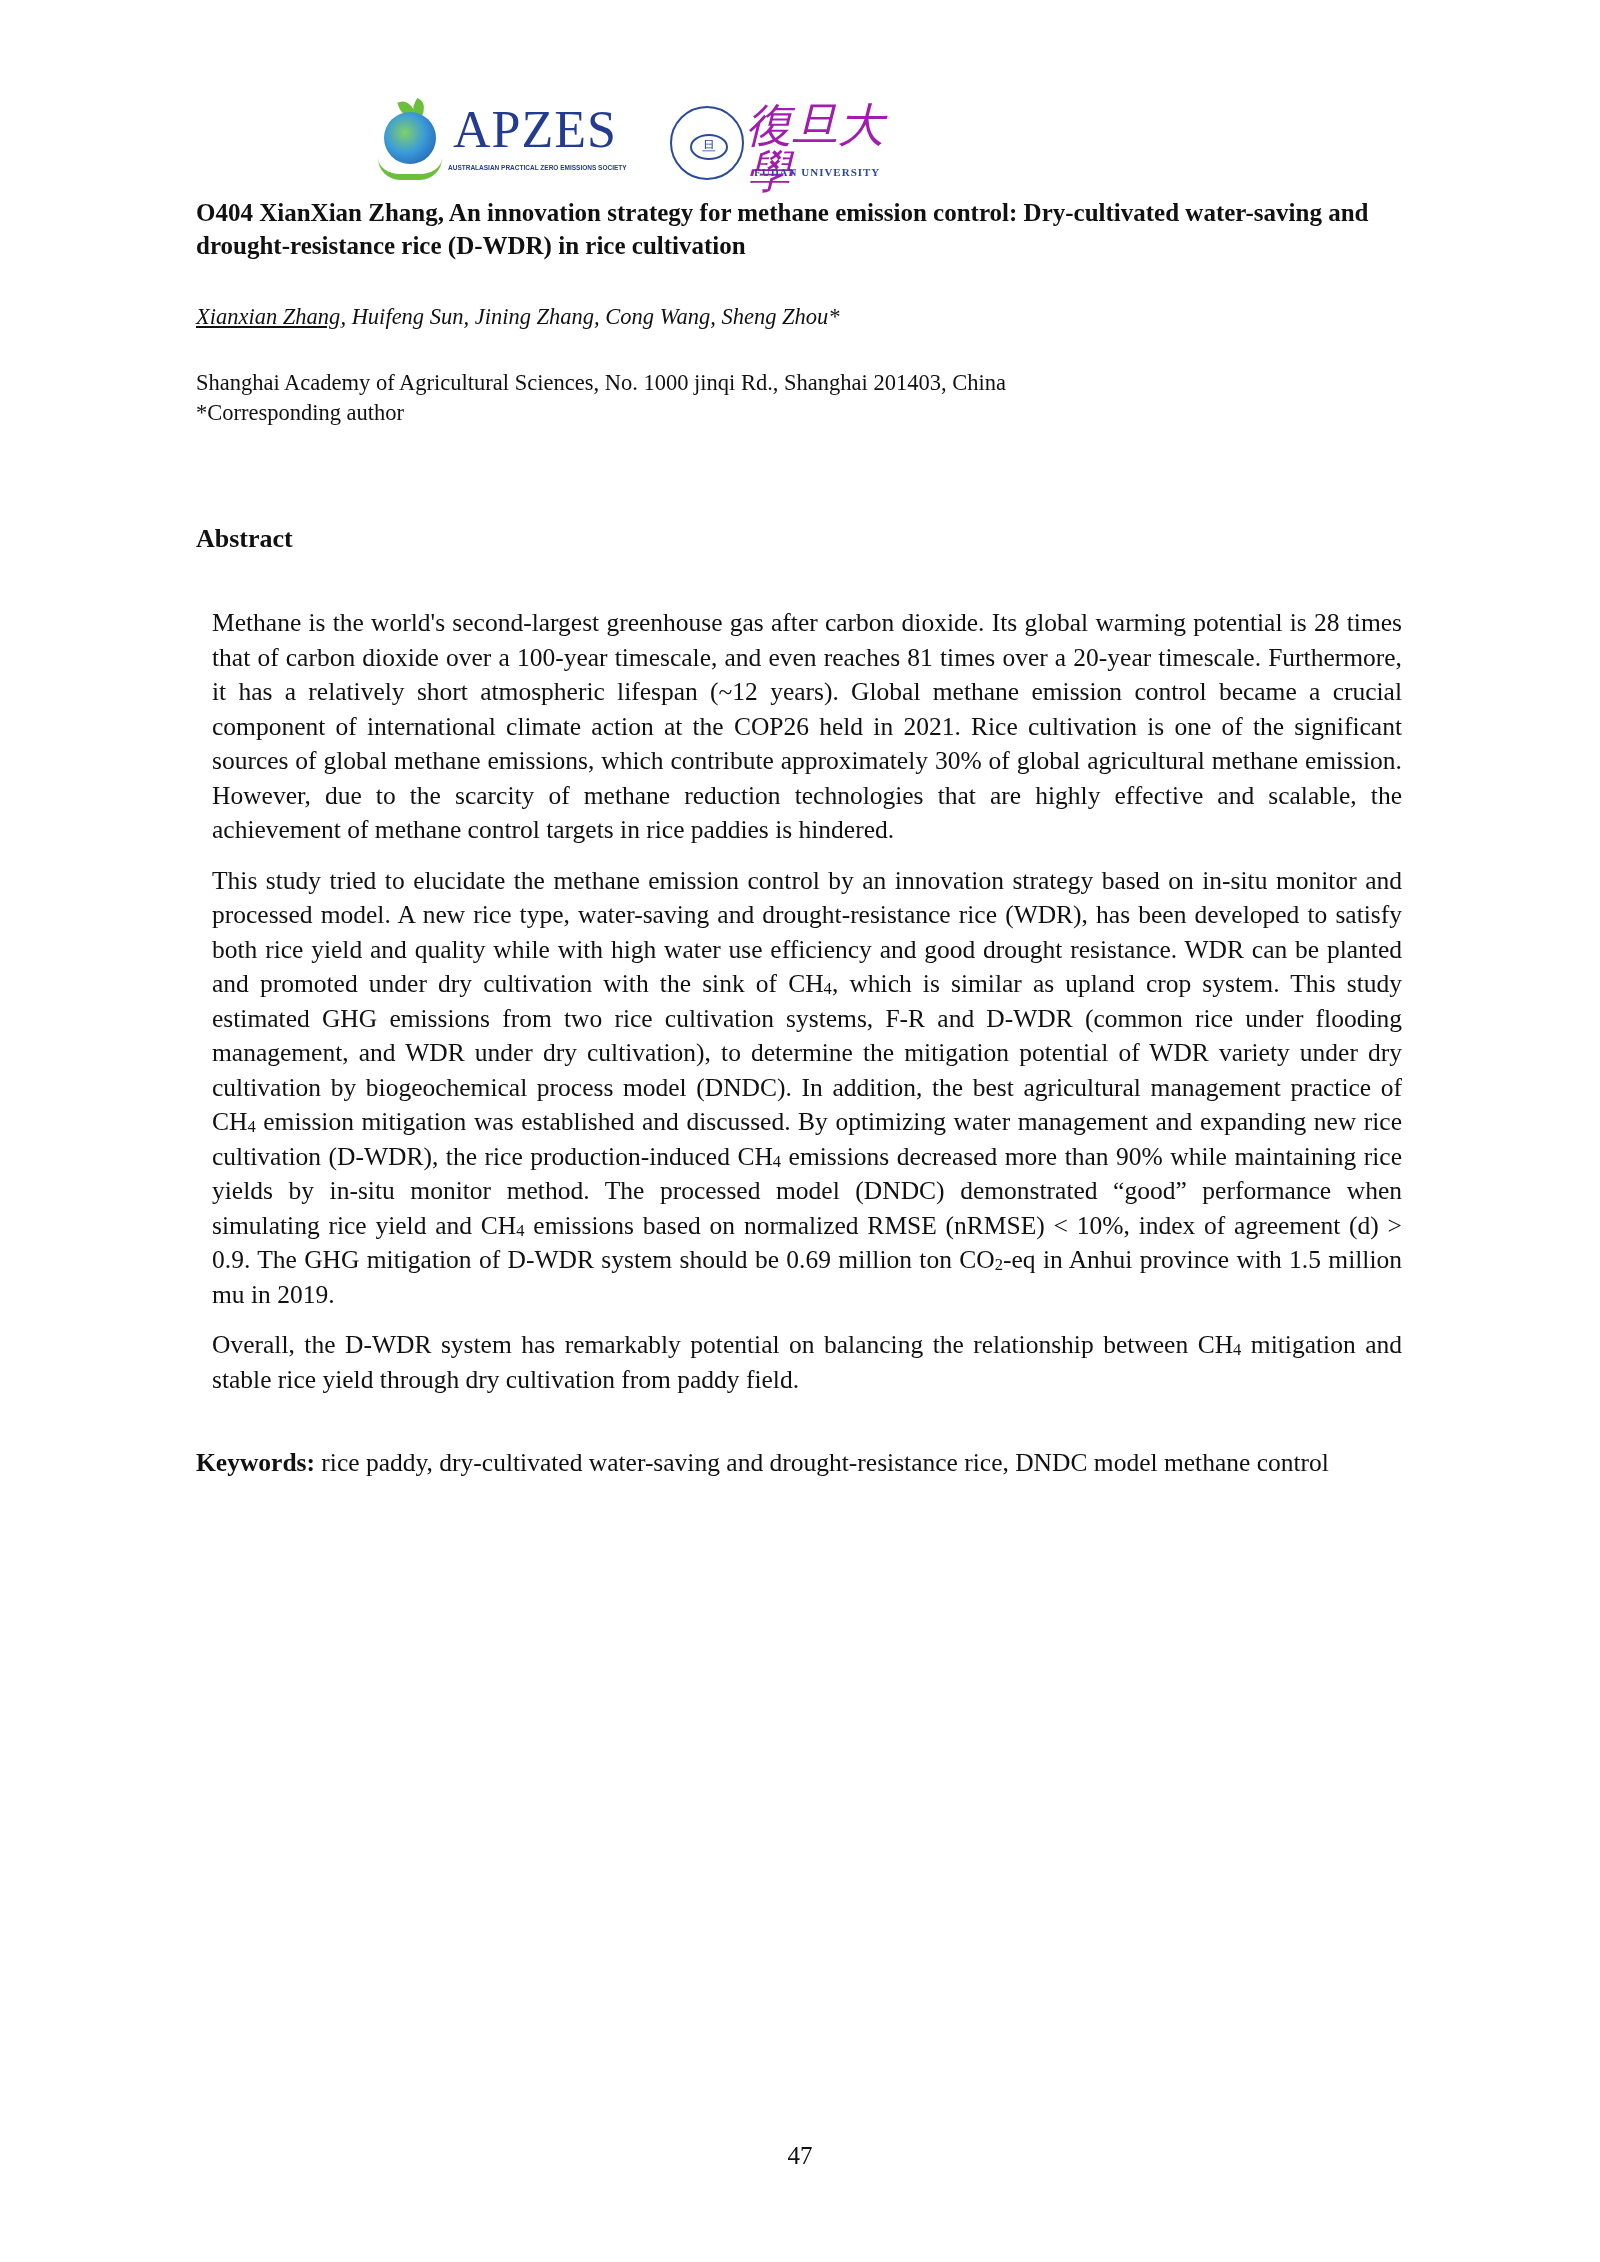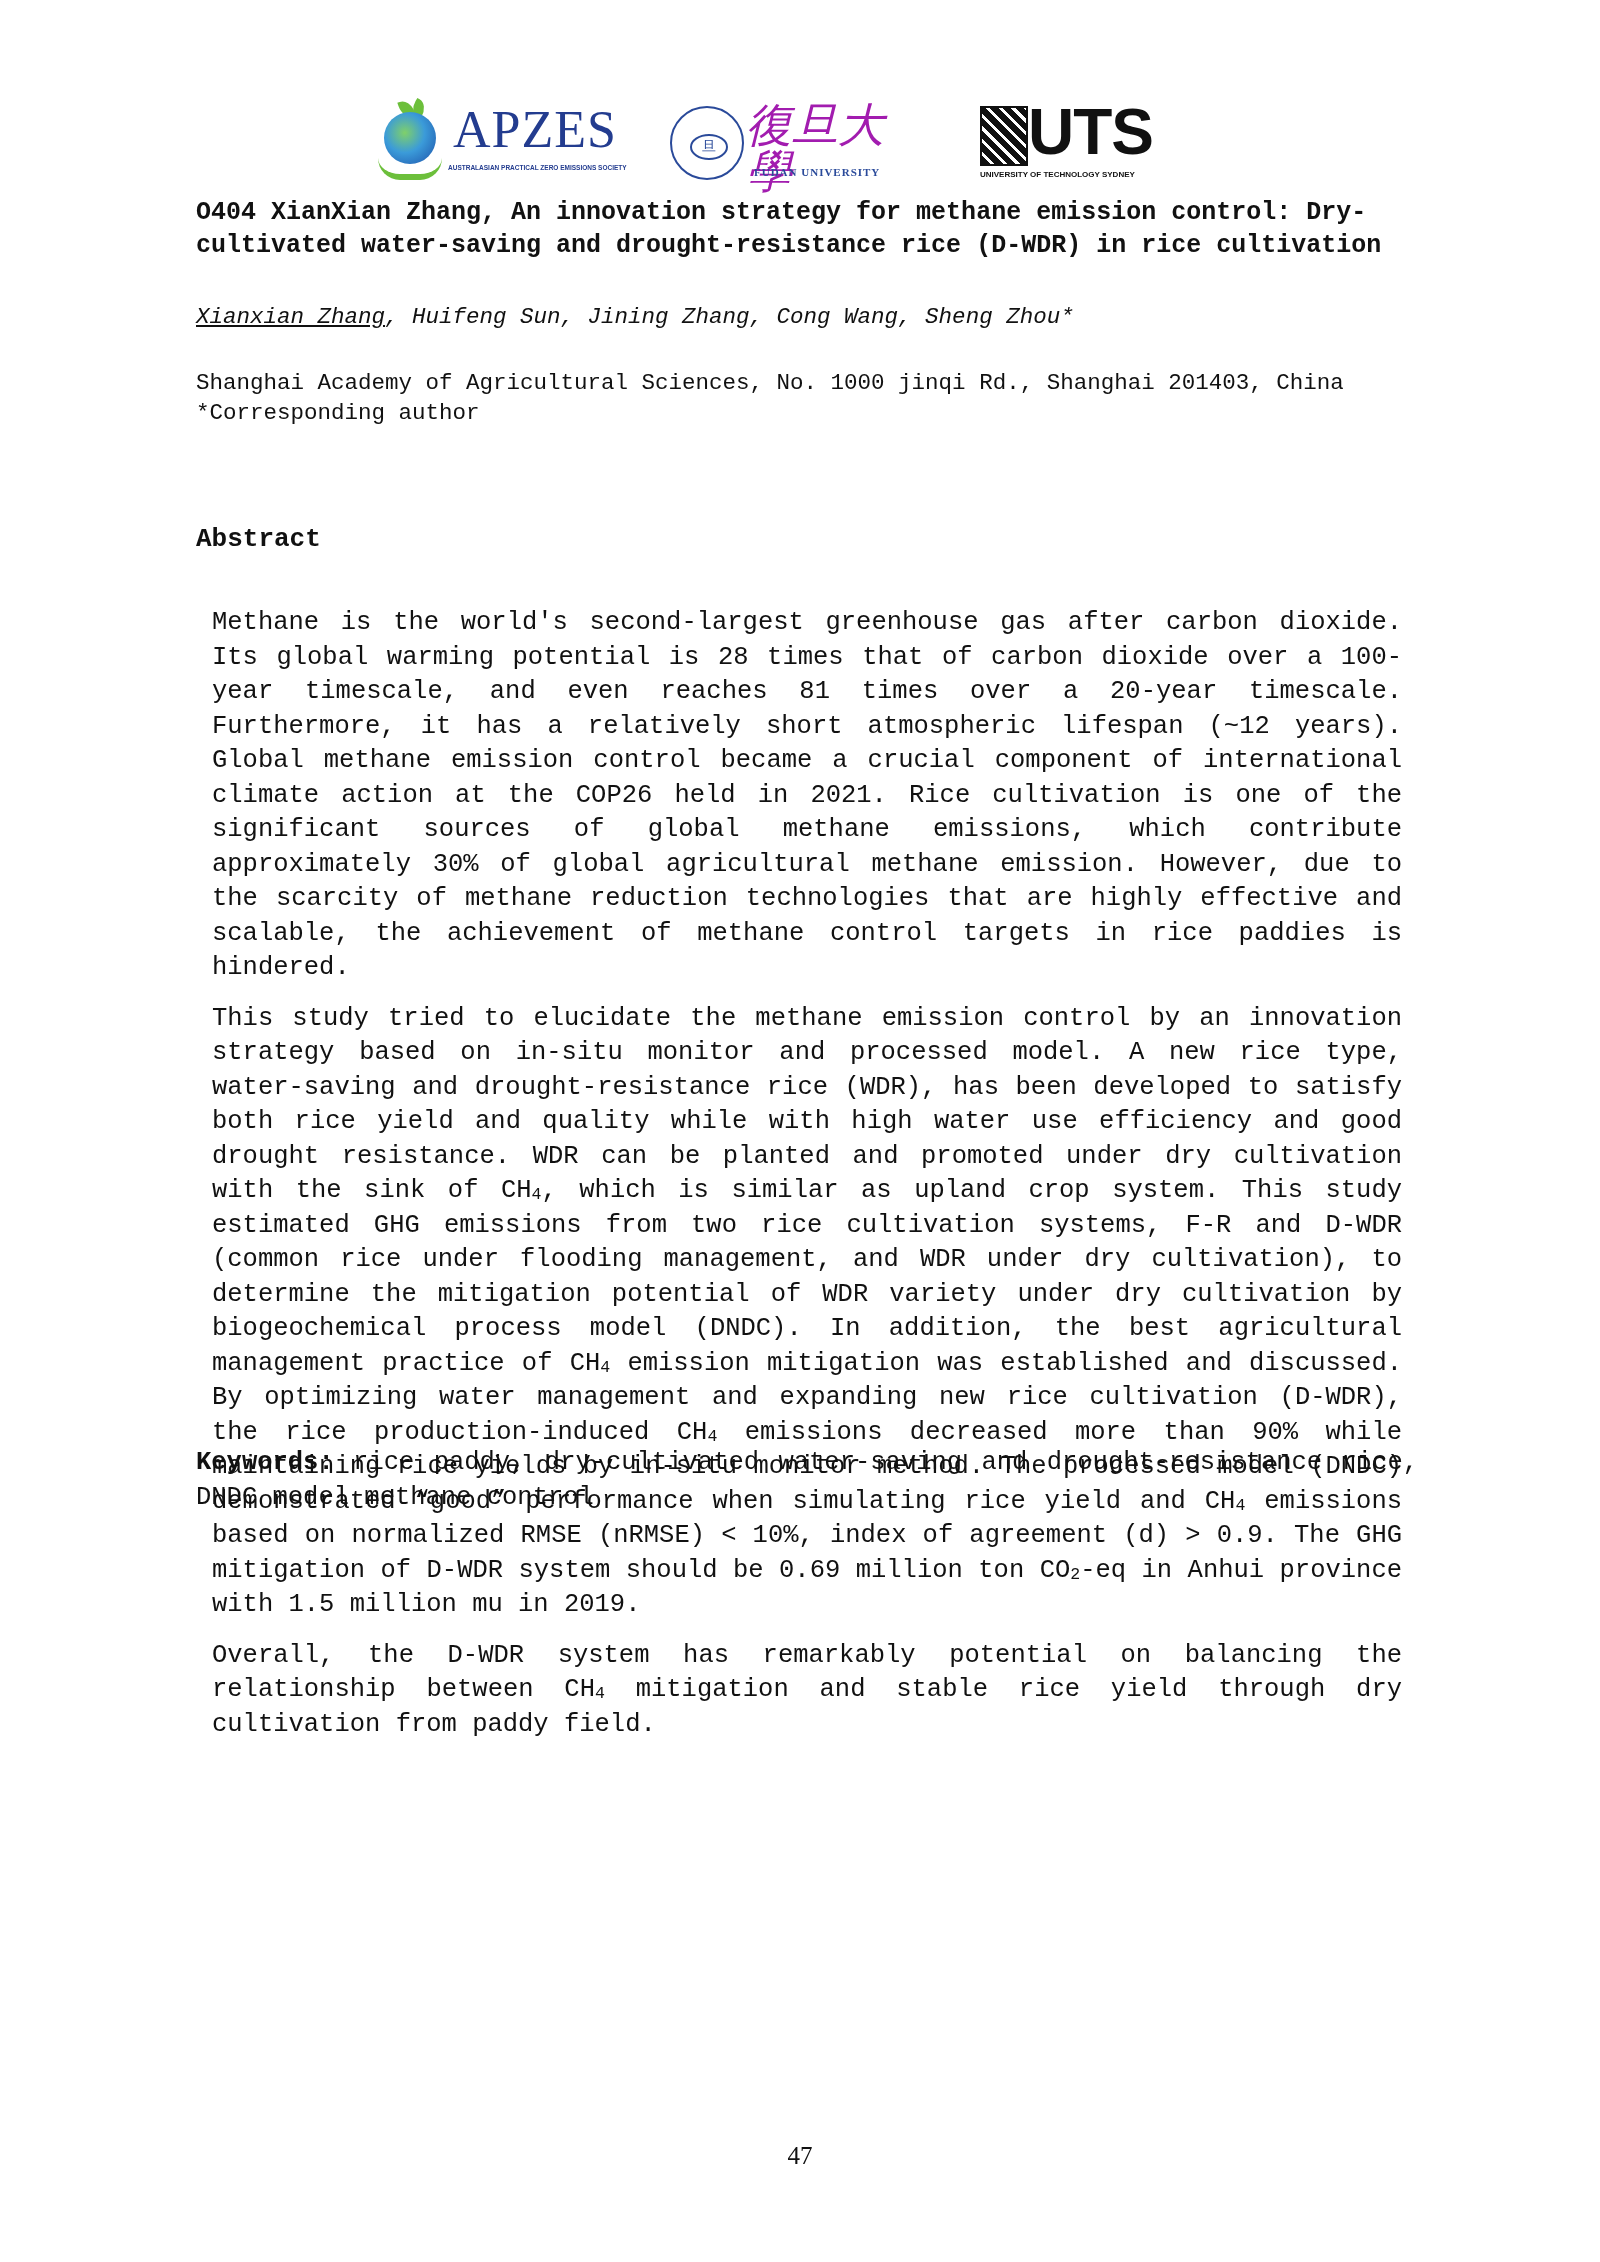--- a/index.html
+++ b/index.html
@@ -23,21 +23,21 @@
   .fudan .seal-inner { position:absolute; left:18px; top:26px; width:34px; height:22px; border:2px solid #2a4a9a; border-radius:50%; font-size:14px; color:#2a4a9a; text-align:center; line-height:22px; }
   .fudan .cn { position:absolute; left:76px; top:4px; font-size:46px; color:#a21caf; font-family:"DejaVu Serif", serif; font-style:italic; line-height:1; }
   .fudan .en { position:absolute; left:84px; top:68px; font-size:11px; color:#2a4a9a; font-weight:bold; letter-spacing:1px; font-family:"Liberation Serif", serif; }
   
   .uts { left:608px; width:190px; }
   .uts .mark { position:absolute; left:0; top:8px; width:44px; height:56px; background:
       repeating-linear-gradient(45deg,#111 0 6px,#fff 6px 9px); border:2px solid #111; }
   .uts .name { position:absolute; left:48px; top:2px; font-size:64px; font-family:"Liberation Sans", sans-serif; font-weight:bold; color:#111; line-height:1; letter-spacing:-1px; }
   .uts .sub { position:absolute; left:0; top:72px; font-size:8px; font-family:"Liberation Sans", sans-serif; font-weight:bold; color:#111; white-space:nowrap; }
 
-  .content { position:absolute; left:196px; width:1222px;font-family:Liberation Mono, monospace; }
+  .content { position:absolute; left:196px; width:1222px; }
   .title { top:196px; font-size:25px; font-weight:bold; line-height:33px; }
   .authors { top:304px; font-size:22.5px; font-style:italic; }
   .authors .first { text-decoration:underline; }
   .affil { top:368px; font-size:22.5px; line-height:30px; }
   .abstract-h { top:524px; font-size:26px; font-weight:bold; }
   .abstract { top:590px; font-size:25.5px; line-height:34.5px; text-align:justify; }
   .abstract p { margin:16px; text-align:justify; }
   .keywords { top:1446px; font-size:25.5px; line-height:34.5px; text-align:justify; }
   .keywords b { font-weight:bold; }
   sub { font-size:0.65em; vertical-align:-0.15em; line-height:0; }
@@ -55,25 +55,20 @@
     <div class="name">APZES</div>
     <div class="sub">AUSTRALASIAN PRACTICAL ZERO EMISSIONS SOCIETY</div>
   </div>
   <div class="logo fudan">
     <div class="seal">
       <div class="seal-inner">旦</div>
     </div>
     <div class="cn">復旦大學</div>
     <div class="en">FUDAN UNIVERSITY</div>
   </div>
-  <div class="logo uts">
-    <div class="mark"></div>
-    <div class="name">UTS</div>
-    <div class="sub">UNIVERSITY OF TECHNOLOGY SYDNEY</div>
-  </div>
 </div>
 
 <div class="content title">O404 XianXian Zhang, An innovation strategy for methane emission control: Dry-cultivated water-saving and drought-resistance rice (D-WDR) in rice cultivation</div>
 
 <div class="content authors">
   <span class="first">Xianxian Zhang</span><span>, Huifeng Sun, Jining Zhang, Cong Wang, Sheng Zhou*</span>
 </div>
 
 <div class="content affil">
   <div>Shanghai Academy of Agricultural Sciences, No. 1000 jinqi Rd., Shanghai 201403, China</div>

